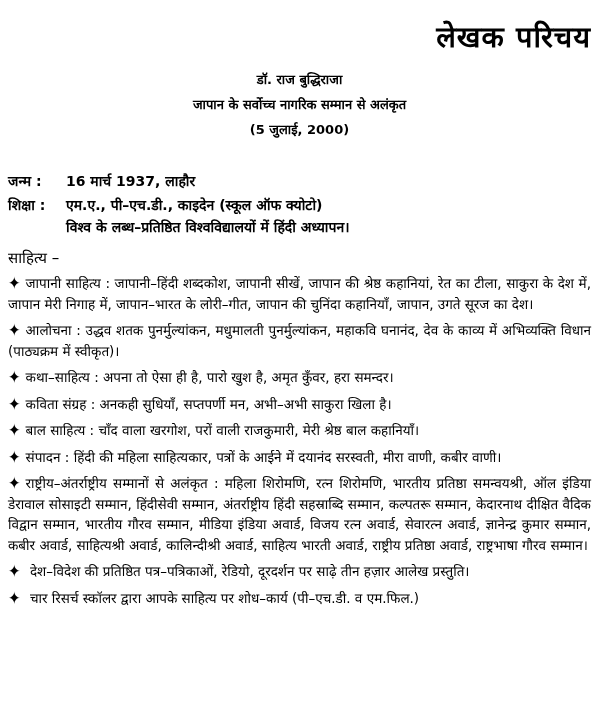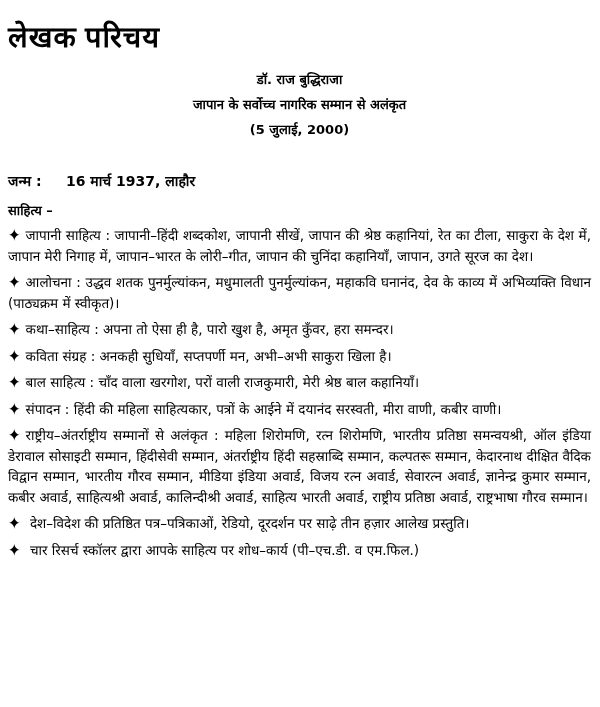--- a/index.html
+++ b/index.html
@@ -3,32 +3,32 @@
 <meta charset="utf-8">
 <style>
   html,body { margin:0; padding:0; background:#e8e8e8; }
   .page {
     width:600px; height:707px; box-sizing:border-box;
     margin:0 auto; background:#ffffff; color:#000;
     padding:12px 9px 8px 8px; overflow:hidden;
     font-family:"DejaVu Sans","Liberation Sans",sans-serif;
   }
   .title {
-    text-align:left; font-weight:bold; font-size:29px;
-    letter-spacing:1px; margin:4px 0 12px;font-family:Liberation Serif, serif;
+    text-align:right; font-weight:bold; font-size:29px;
+    letter-spacing:1px; margin:4px 0 12px;
   }
   .sub {
     text-align:center; font-weight:bold; font-size:13px;
     line-height:25px;
   }
   .info { margin-top:28px; }
   .info-row { display:flex; font-size:14px; line-height:22px; margin-bottom:2px; }
   .info-label { font-weight:bold; width:58px; flex:none; }
   .info-value { flex:1;font-weight:bold; }
-  .section-heading { font-weight:bold; font-size:13px; margin:9px 0 6px; }
+  .section-heading { font-weight:normal; font-size:15px; margin:9px 0 6px; }
   .item {
     font-size:13.5px; line-height:20.5px; text-align:justify;
     margin:0 0 6px;
   }
   .bullet {
     font-size:15px; margin-right:5px; display:inline-block;
     transform:scaleY(1.15); font-weight:bold;
   }
   .item-heading { font-weight:normal; }
 </style>
@@ -39,20 +39,27 @@
 
   <div class="title">लेखक परिचय</div>
   <div class="sub">डॉ. राज बुद्धिराजा</div>
   <div class="sub">जापान के सर्वोच्च नागरिक सम्मान से अलंकृत</div>
   <div class="sub">(5 जुलाई, 2000)</div>
 
   <div class="info">
     <div class="info-row">
       <span class="info-label">जन्म :</span>
       <span class="info-value">16 मार्च 1937, लाहौर</span>
+    </div>
+    <div class="info-row">
+      <span class="info-label">शिक्षा :</span>
+      <span class="info-value">
+        <div>एम.ए., पी–एच.डी., काइदेन (स्कूल ऑफ क्योटो)</div>
+        <div>विश्व के लब्ध–प्रतिष्ठित विश्वविद्यालयों में हिंदी अध्यापन।</div>
+      </span>
     </div>
   </div>
 
   <div class="section-heading">साहित्य –</div>
 
   <div>
     <p class="item">
       <span class="bullet">✦</span><span class="item-heading">जापानी साहित्य :</span>
       <span class="item-text">जापानी–हिंदी शब्दकोश, जापानी सीखें, जापान की श्रेष्ठ कहानियां, रेत का टीला, साकुरा के देश में, जापान मेरी निगाह में, जापान–भारत के लोरी–गीत, जापान की चुनिंदा कहानियाँ, जापान, उगते सूरज का देश।</span>
     </p>

